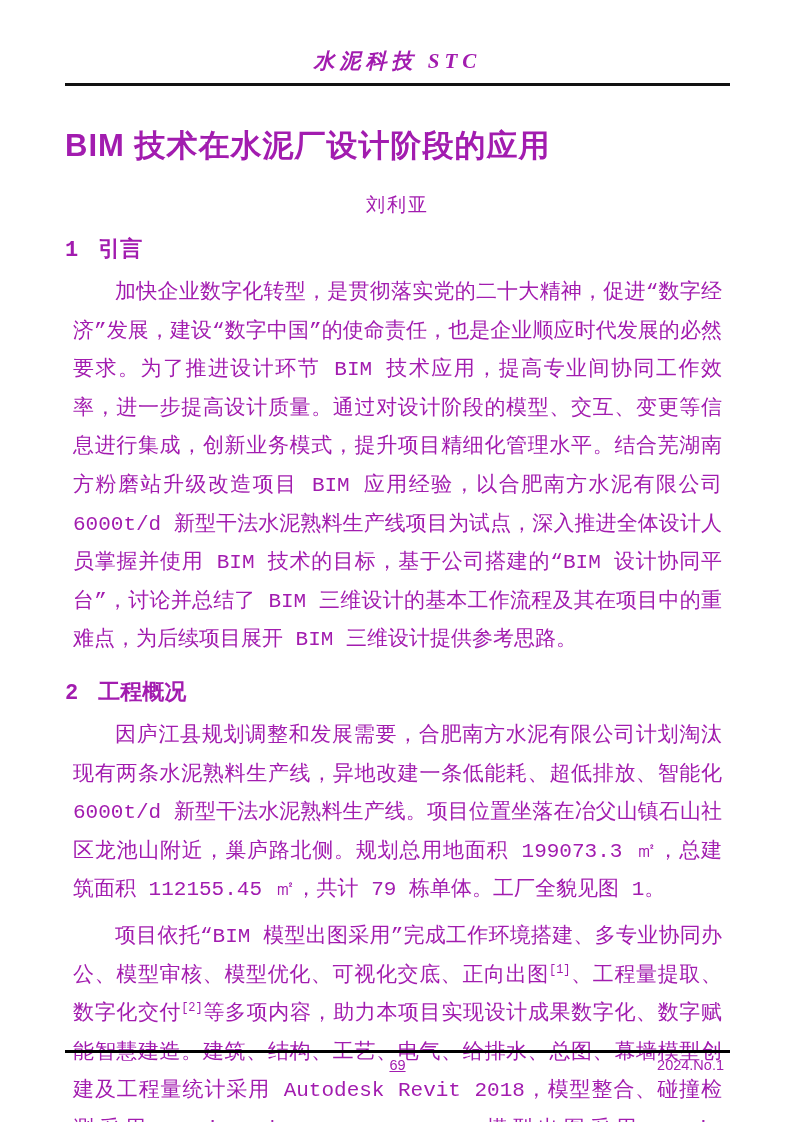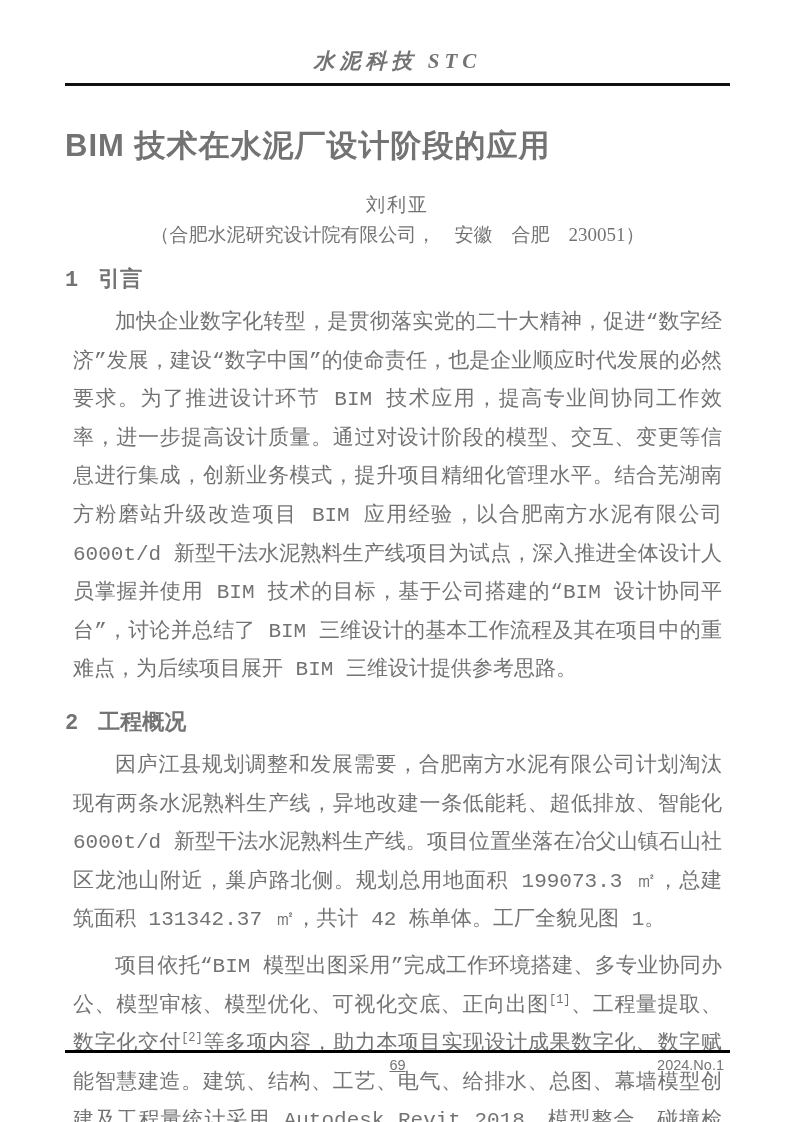--- a/index.html
+++ b/index.html
@@ -5,21 +5,21 @@
   html, body {
     margin: 0;
     padding: 0;
     background: #ffffff;
   }
   .page {
     position: relative;
     width: 793px;
     height: 1122px;
     background: #ffffff;
-    color: #737373;
+    color: #a21caf;
     overflow: hidden;
     font-family: "Liberation Serif", "DejaVu Serif", serif;
   }
   .content {
     margin-left: 65px;
     margin-right: 63px;
   }
   
   .journal-header {
     padding-top: 49px;
@@ -117,33 +117,32 @@
   <div class="content">
 
     <div class="journal-header">水泥科技 STC</div>
 
     <hr class="header-rule">
 
     <h1 class="article-title">BIM 技术在水泥厂设计阶段的应用</h1>
 
     <div class="author-line">刘利亚</div>
 
-    <div class="affiliation-line">（合肥水泥研究设计院有限公司，　安徽　合肥　230051）</div>
 
     <h2 class="section-heading">
       <span class="sec-num">1</span><span>引言</span>
     </h2>
 
     <p class="para"><span>加快企业数字化转型，是贯彻落实党的二十大精神，促进“数字经济”发展，建设“数字中国”的使命责任，也是企业顺应时代发展的必然要求。为了推进设计环节 BIM 技术应用，提高专业间协同工作效率，进一步提高设计质量。通过对设计阶段的模型、交互、变更等信息进行集成，创新业务模式，提升项目精细化管理水平。结合芜湖南方粉磨站升级改造项目 BIM 应用经验，以合肥南方水泥有限公司 6000t/d 新型干法水泥熟料生产线项目为试点，深入推进全体设计人员掌握并使用 BIM 技术的目标，基于公司搭建的“BIM 设计协同平台”，讨论并总结了 BIM 三维设计的基本工作流程及其在项目中的重难点，为后续项目展开 BIM 三维设计提供参考思路。</span></p>
 
     <h2 class="section-heading">
       <span class="sec-num">2</span><span>工程概况</span>
     </h2>
 
-    <p class="para"><span>因庐江县规划调整和发展需要，合肥南方水泥有限公司计划淘汰现有两条水泥熟料生产线，异地改建一条低能耗、超低排放、智能化 6000t/d 新型干法水泥熟料生产线。项目位置坐落在冶父山镇石山社区龙池山附近，巢庐路北侧。规划总用地面积 199073.3 ㎡，总建筑面积 131342.37 ㎡，共计 42 栋单体。工厂全貌见图 1。</span></p>
+    <p class="para"><span>因庐江县规划调整和发展需要，合肥南方水泥有限公司计划淘汰现有两条水泥熟料生产线，异地改建一条低能耗、超低排放、智能化 6000t/d 新型干法水泥熟料生产线。项目位置坐落在冶父山镇石山社区龙池山附近，巢庐路北侧。规划总用地面积 199073.3 ㎡，总建筑面积 112155.45 ㎡，共计 79 栋单体。工厂全貌见图 1。</span></p>
 
     <p class="para"><span>项目依托“BIM 模型出图采用”完成工作环境搭建、多专业协同办公、模型审核、模型优化、可视化交底、正向出图</span><sup>[1]</sup><span>、工程量提取、数字化交付</span><sup>[2]</sup><span>等多项内容，助力本项目实现设计成果数字化、数字赋能智慧建造。建筑、结构、工艺、电气、给排水、总图、幕墙模型创建及工程量统计采用 Autodesk Revit 2018，模型整合、碰撞检测采用 Navisworks Manage 2018，模型出图采用 Revit 2018，BIMSpace</span></p>
 
   </div>
 
   <div class="page-footer">
     <hr class="footer-rule">
     <div class="footer-row">
       <span>69</span>
       <span class="footer-issue">2024.No.1</span>

